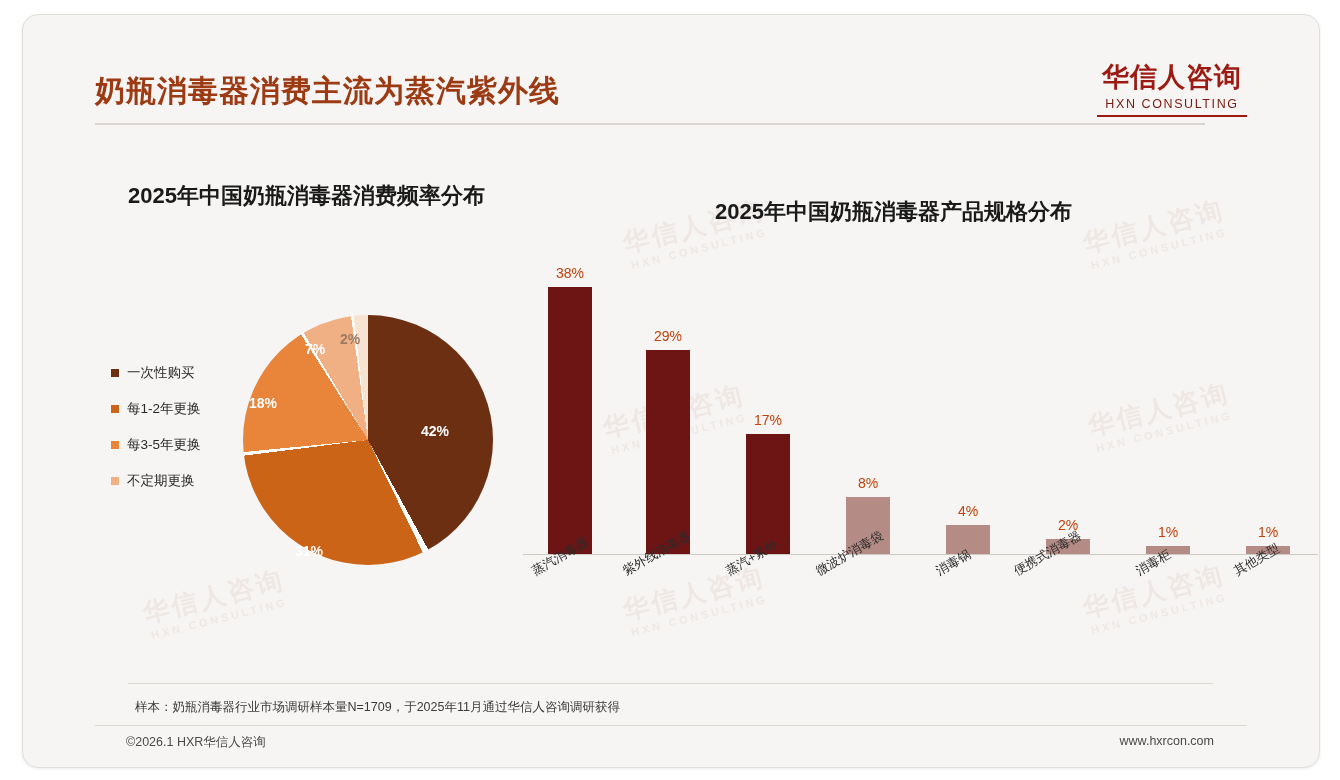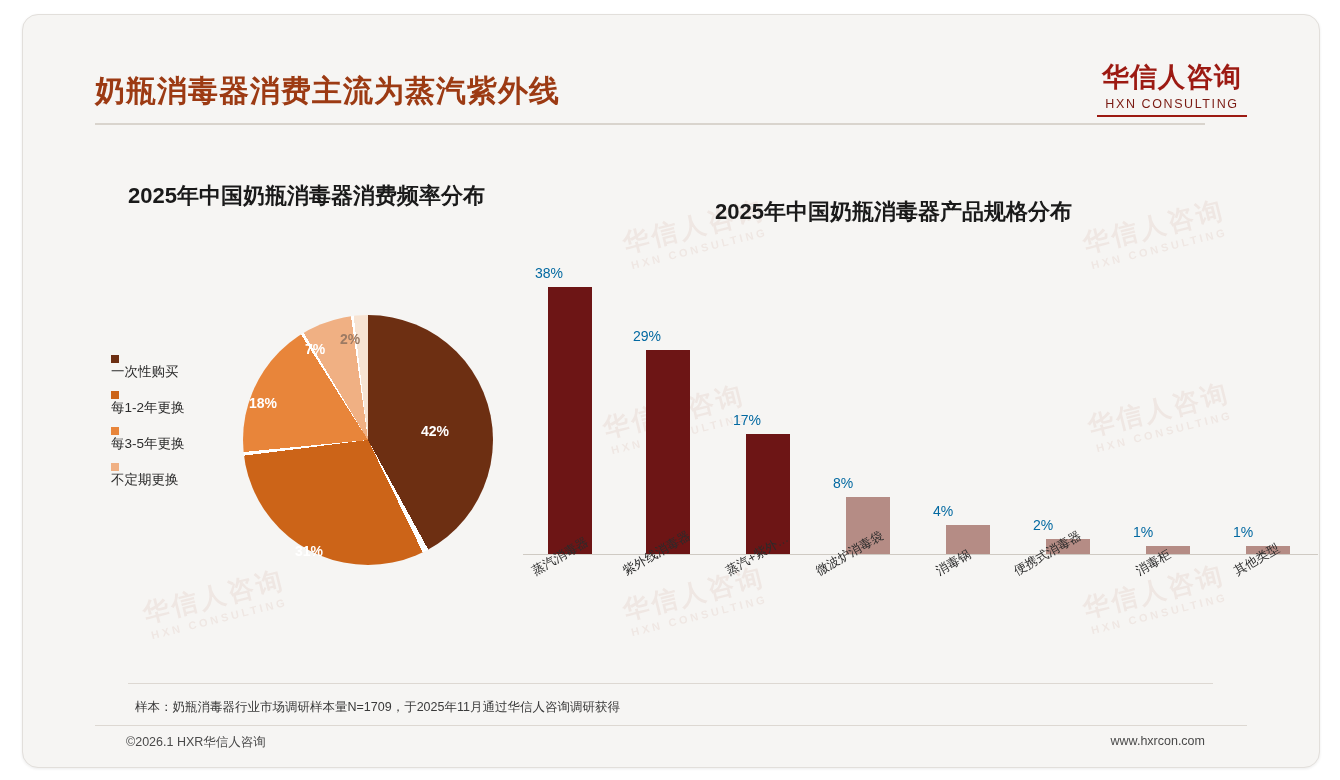--- a/index.html
+++ b/index.html
@@ -123,23 +123,22 @@
   }
 
   .legend {
     position: absolute;
     left: 88px;
     top: 340px;
     width: 130px;
   }
   .legend-item {
     display: flex;
-    align-items: flex-start;
+    align-items: center;
     height: 36px;
-    flex-direction: column;
   }
   .legend-swatch {
     width: 8px;
     height: 8px;
     margin-right: 8px;
     flex: 0 0 auto;
   }
   .legend-label {
     font-size: 13.5px;
     color: #2b2b2b;
@@ -163,23 +162,23 @@
     background: #cfcac3;
   }
   .bar {
     position: absolute;
     bottom: 1px;
     width: 44px;
   }
   .bar-val {
     position: absolute;
     width: 70px;
-    text-align: left;
+    text-align: center;
     font-size: 14px;
-    color: #0369a1;
+    color: #c2410c;
   }
   .bar-cat {
     position: absolute;
     top: 300px;
     font-size: 12.5px;
     color: #2b2b2b;
     white-space: nowrap;
     transform: rotate(-30deg);
     transform-origin: left top;
   }
@@ -212,21 +211,21 @@
   .copyright {
     position: absolute;
     left: 103px;
     top: 719px;
     font-size: 12.5px;
     color: #4a4a4a;
     white-space: nowrap;
   }
   .site {
     position: absolute;
-    right: 114px;
+    right: 105px;
     top: 719px;
     font-size: 12.5px;
     color: #4a4a4a;
     white-space: nowrap;
     margin-left: 8px;
   }
 </style>
 </head>
 <body>
 

